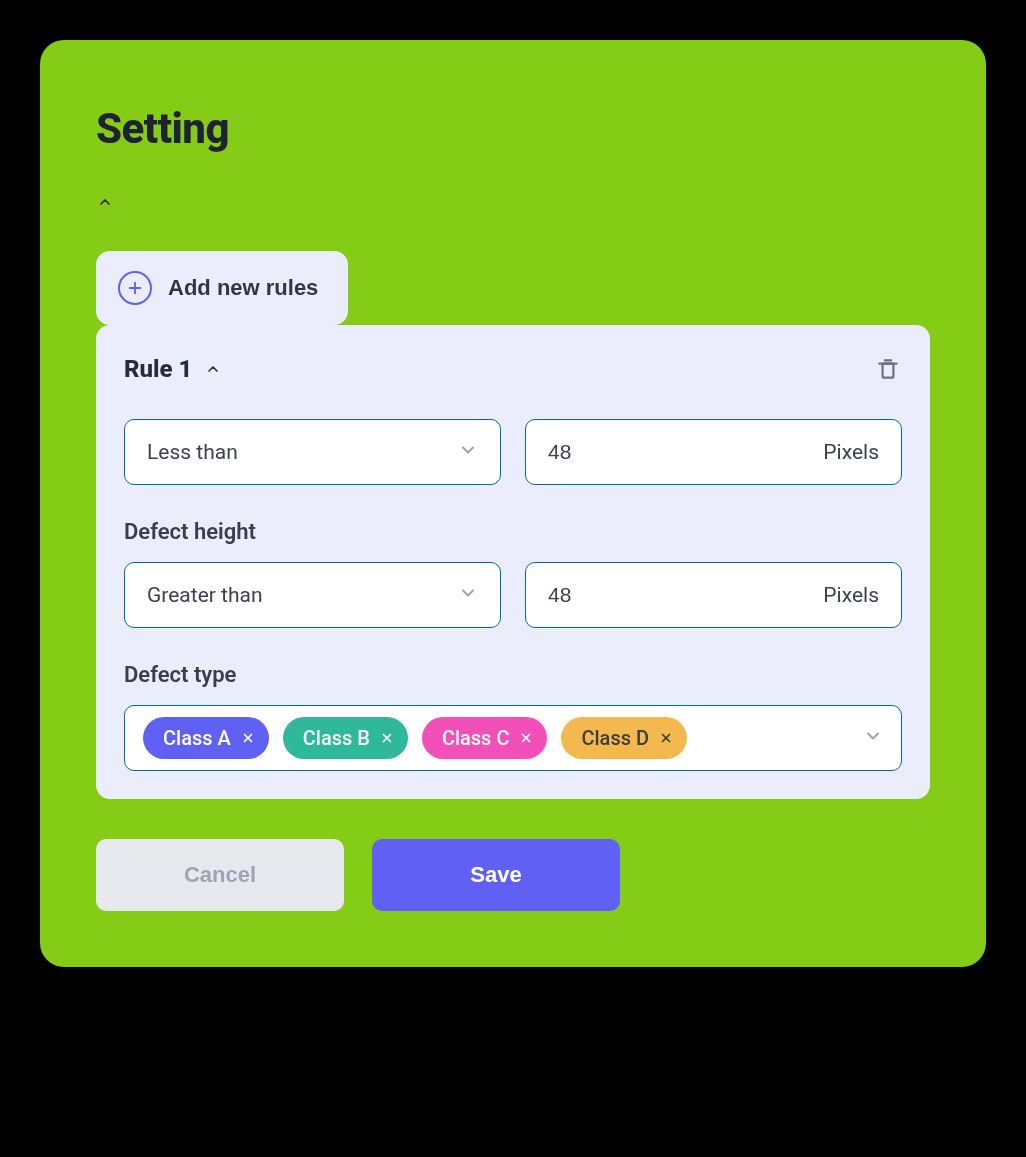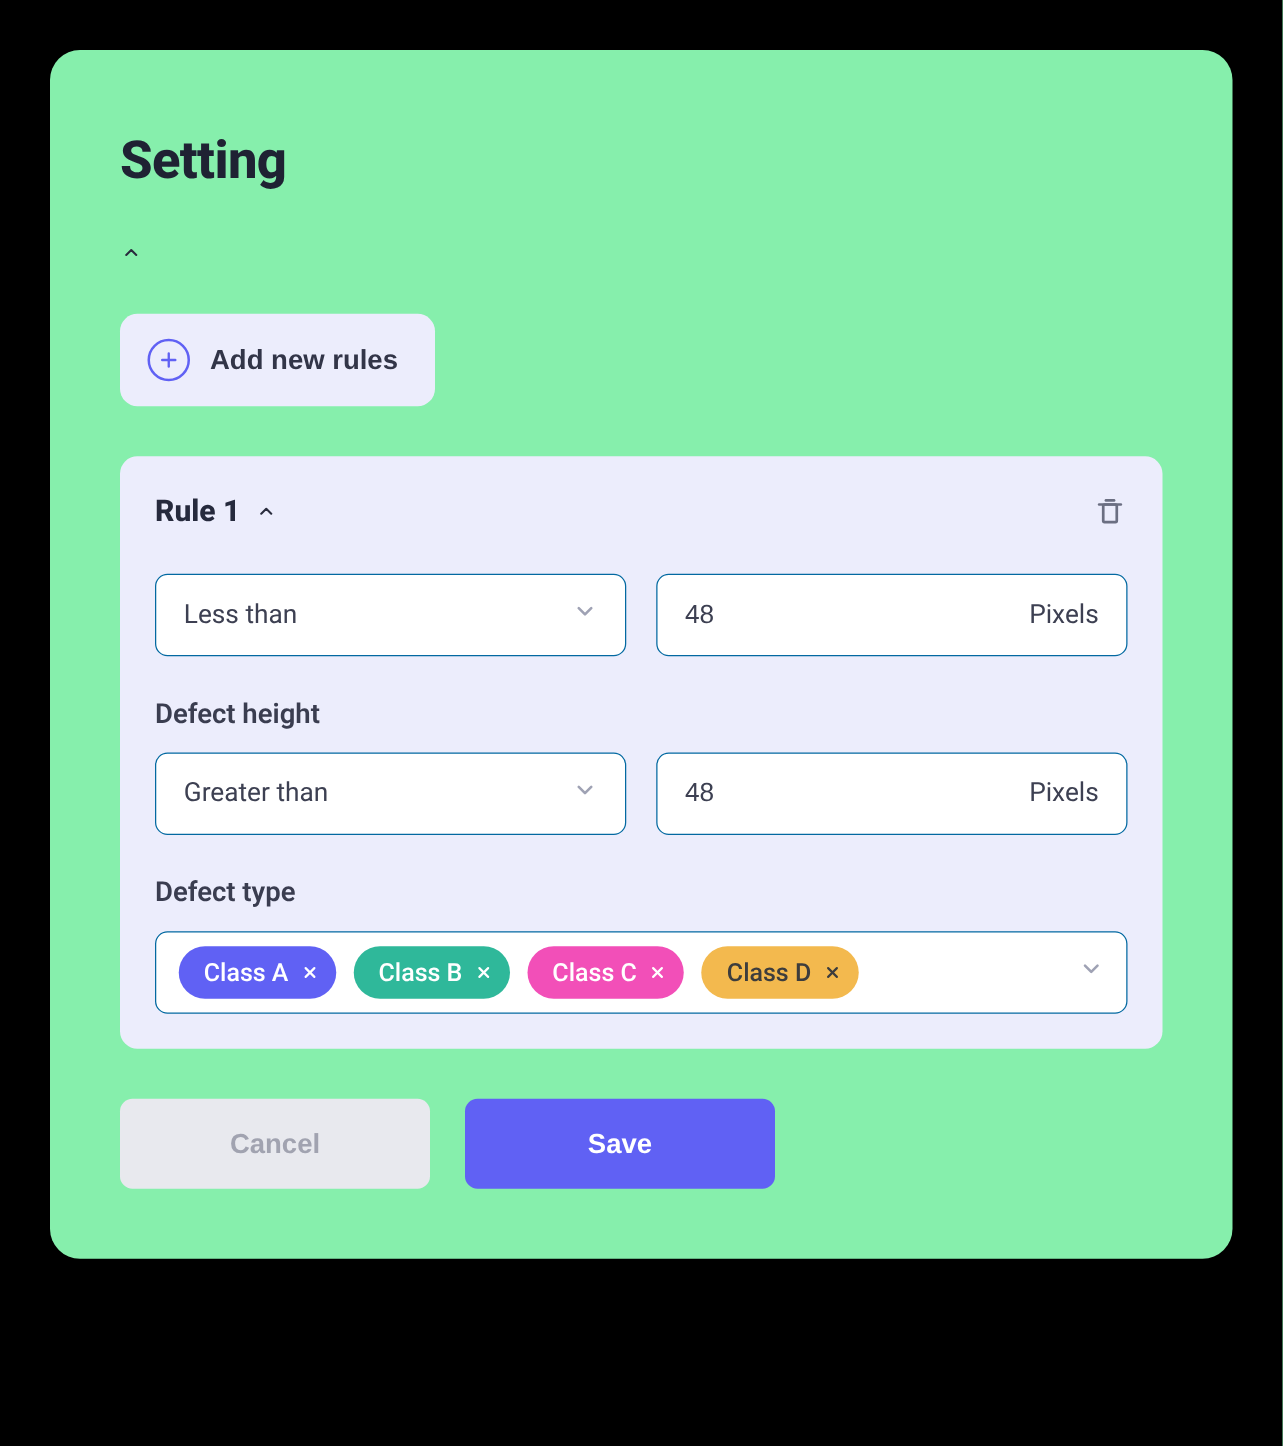--- a/index.html
+++ b/index.html
@@ -7,21 +7,21 @@
   body {
     font-family: "Segoe UI", -apple-system, BlinkMacSystemFont, Roboto, "Helvetica Neue", Arial, sans-serif;
     background: #000;
     display: flex;
     align-items: flex-start;
     justify-content: center;
     padding: 40px 40px 0 40px;
   }
   .card {
     width: 946px;
-    background: #86efac;
+    background: #84cc16;
     border-radius: 24px;
     padding: 64px 56px 56px 56px;
     box-shadow: 0 30px 80px rgba(0,0,0,0.6);
   }
   .title {
     font-size: 42px;
     font-weight: 800;
     color: #1f2233;
     letter-spacing: -0.5px;
     margin-bottom: 40px;
@@ -46,21 +46,20 @@
 
   .add-button {
     display: inline-flex;
     align-items: center;
     gap: 16px;
     background: #ecedfc;
     border: none;
     border-radius: 14px;
     padding: 20px 30px 20px 22px;
     cursor: pointer;
-    margin-bottom: 40px;
   }
   .add-button .plus-circle {
     width: 34px; height: 34px;
     border: 2.5px solid #6061f4;
     border-radius: 50%;
     display: flex; align-items: center; justify-content: center;
     color: #6061f4;
     font-size: 24px;
     line-height: 1;
   }

